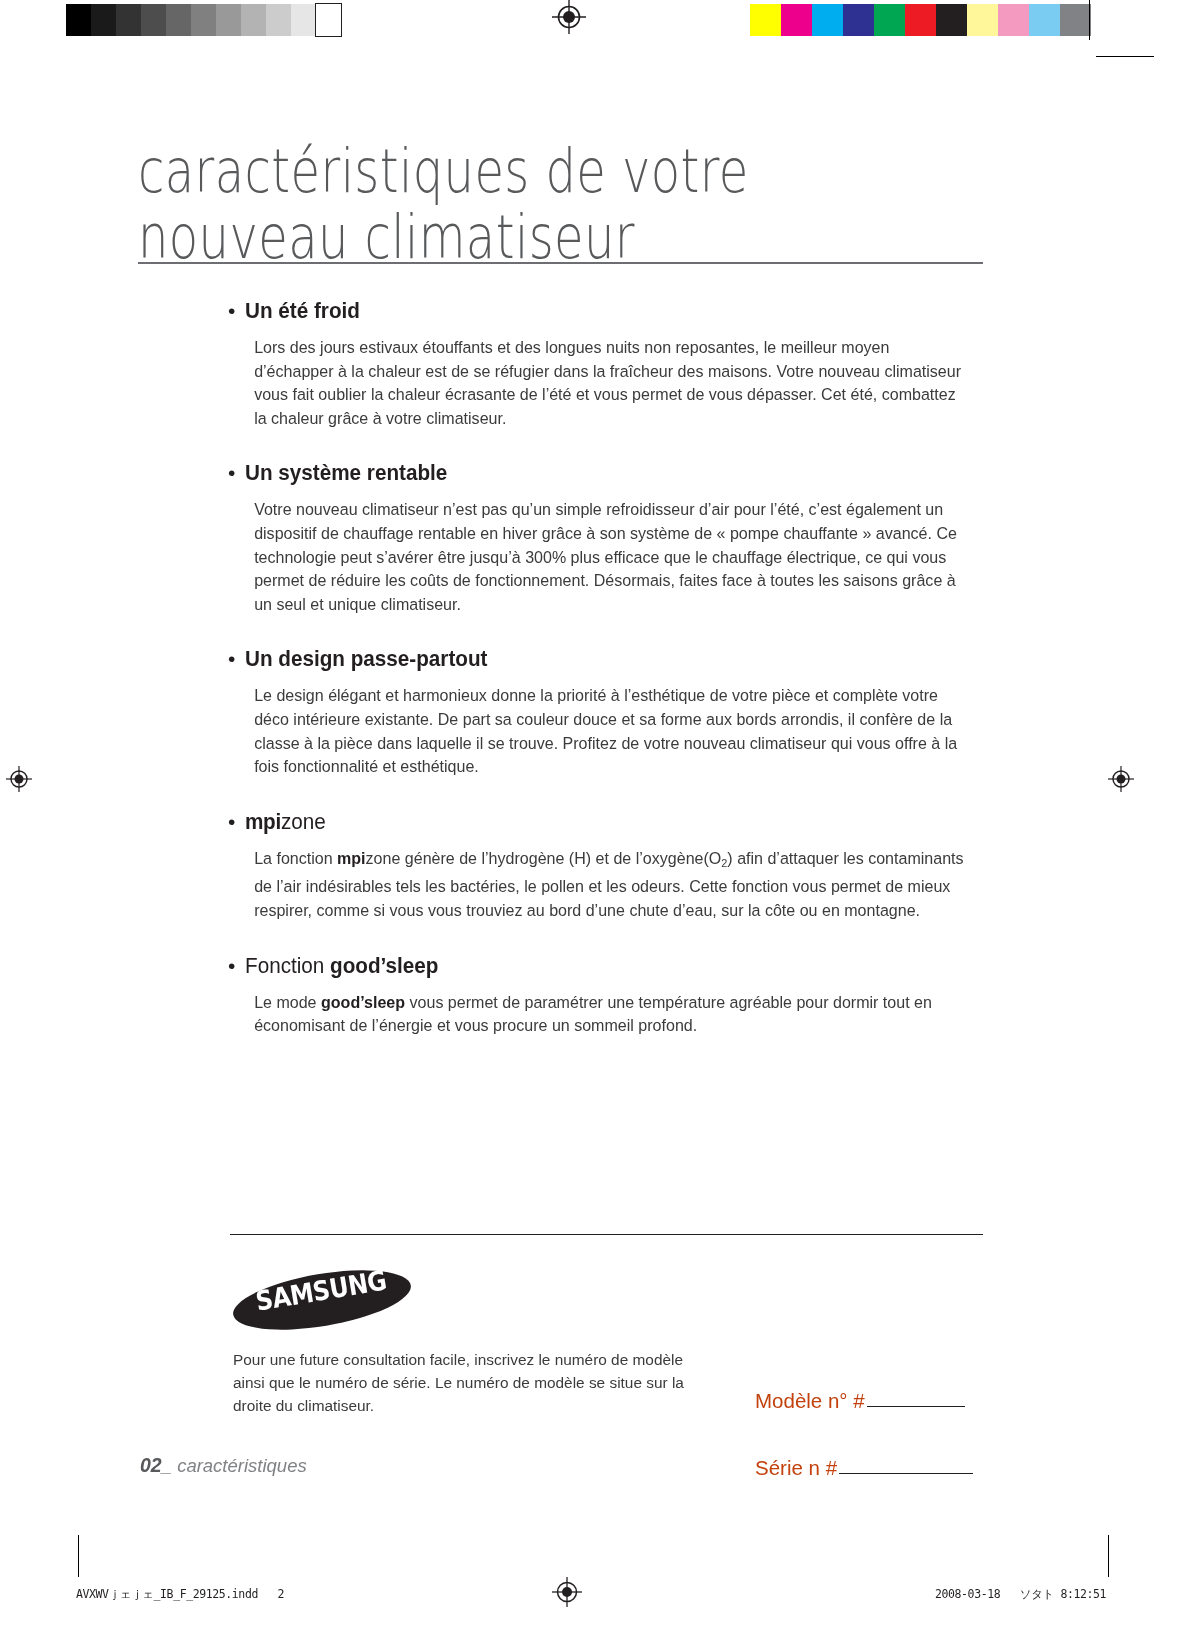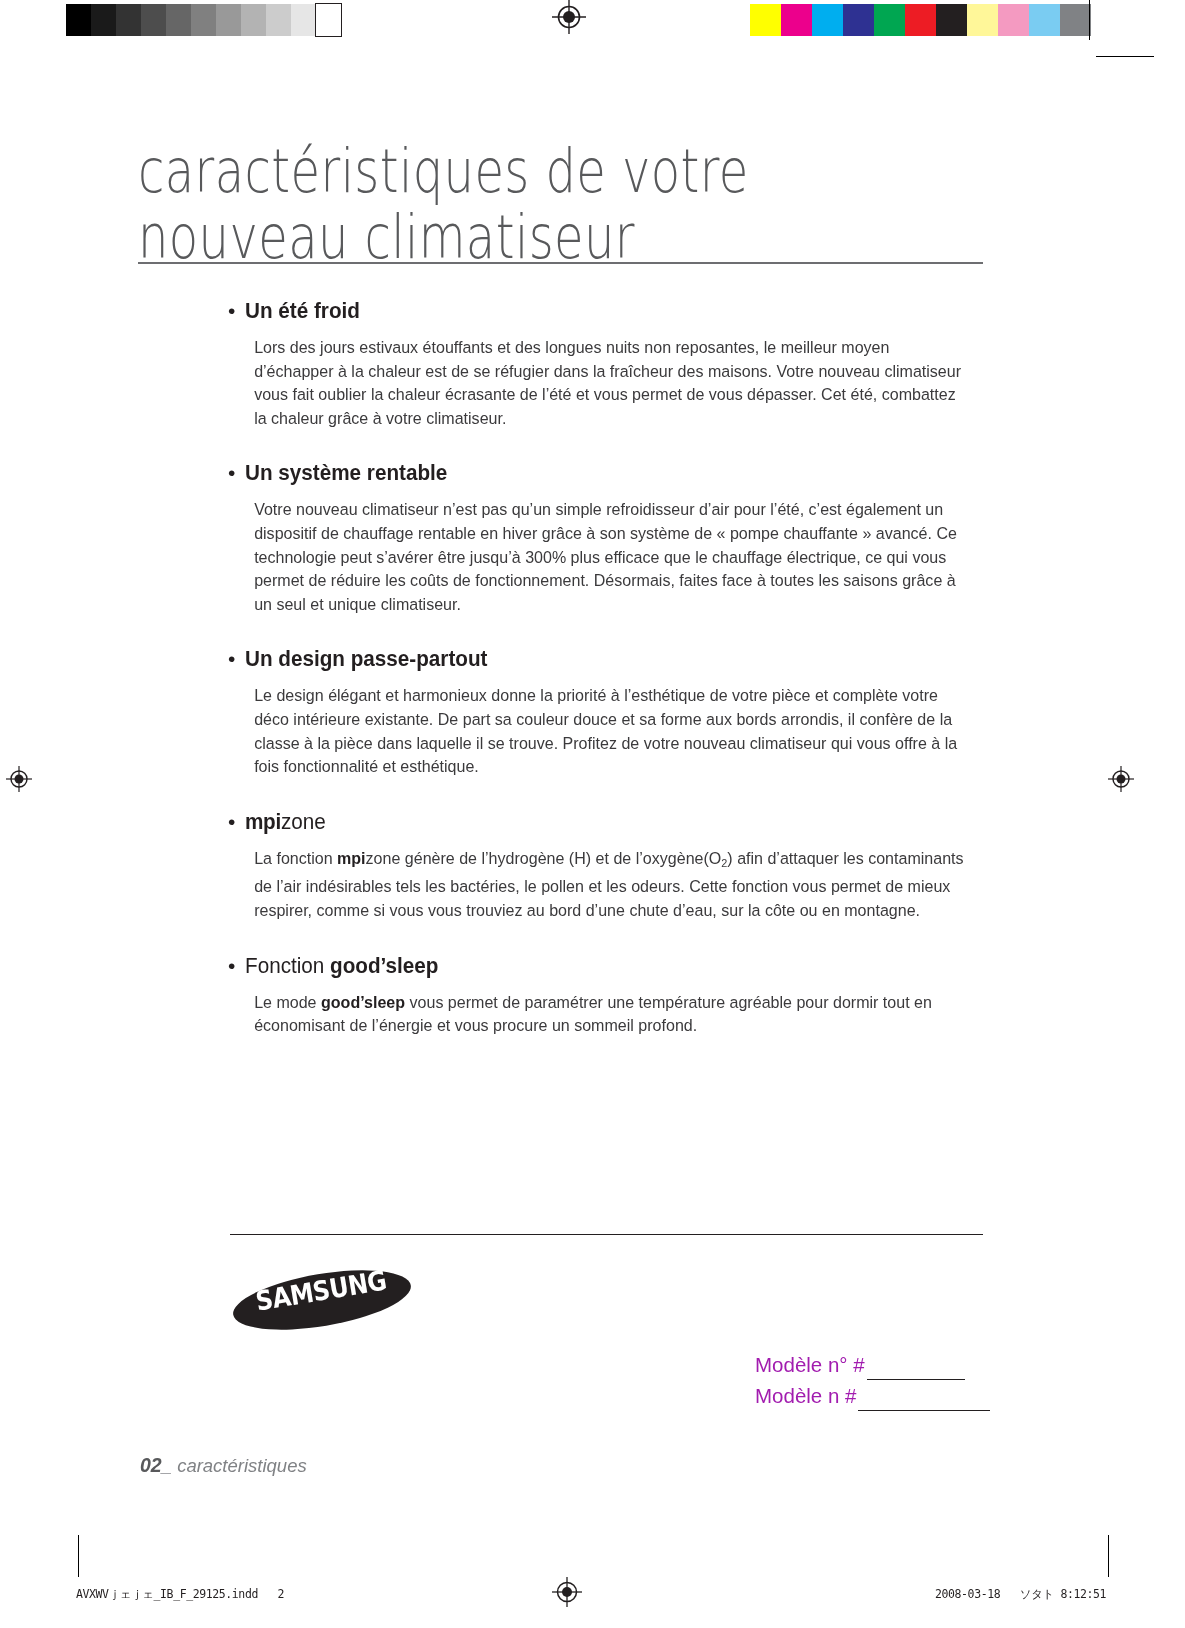--- a/index.html
+++ b/index.html
@@ -118,22 +118,23 @@
     white-space: nowrap;
   }
 
   .footer-note {
     position: absolute; left: 233px; top: 1348px; width: 470px;
     font-size: 15.4px; line-height: 23px; color: #3b3a3c;
   }
 
   .reg-fields { position: absolute; left: 755px; top: 1349px; width: 235px; }
   .reg-field {
-    display: flex; align-items: flex-end; font-size: 20.5px; line-height: 31px; color: #a21caf;
+    display: flex; font-size: 20.5px; line-height: 31px; color: #c2410c;
     white-space: nowrap;
+    margin-top: 36px;
   }
   .reg-field .fill { flex: 1 1 auto; border-bottom: 1.8px solid #231f20; height: 22px; margin-left: 2px; }
   .reg-field.model .fill { max-width: 98px; }
   .reg-field.serie .fill { max-width: 134px; }
 
   .page-foot {
     position: absolute; left: 140px; top: 1452px;
     font-size: 18.5px; color: #808285; line-height: 26px; white-space: nowrap; font-style: italic;
   }
   .page-foot .num { font-weight: bold; color: #58595b; font-size: 19.5px; }
@@ -265,28 +266,29 @@
 
   </div>
 
   <div class="footer-rule"></div>
 
   <div class="samsung-logo">
     <div class="ellipse"></div>
     <div class="wordmark">SAMSUNG</div>
   </div>
 
+  <div class="footer-note">Pour une future consultation facile, inscrivez le numéro de modèle ainsi que le numéro de série. Le numéro de modèle se situe sur la droite du climatiseur.</div>
 
   <div class="reg-fields">
     <div class="reg-field model">
       <span>Modèle n° #</span>
       <span class="fill"></span>
     </div>
     <div class="reg-field serie">
-      <span>Modèle n #</span>
+      <span>Série n #</span>
       <span class="fill"></span>
     </div>
   </div>
 
   <div class="page-foot">
     <span class="num">02</span><span>_ caractéristiques</span>
   </div>
 
 </div>
 

